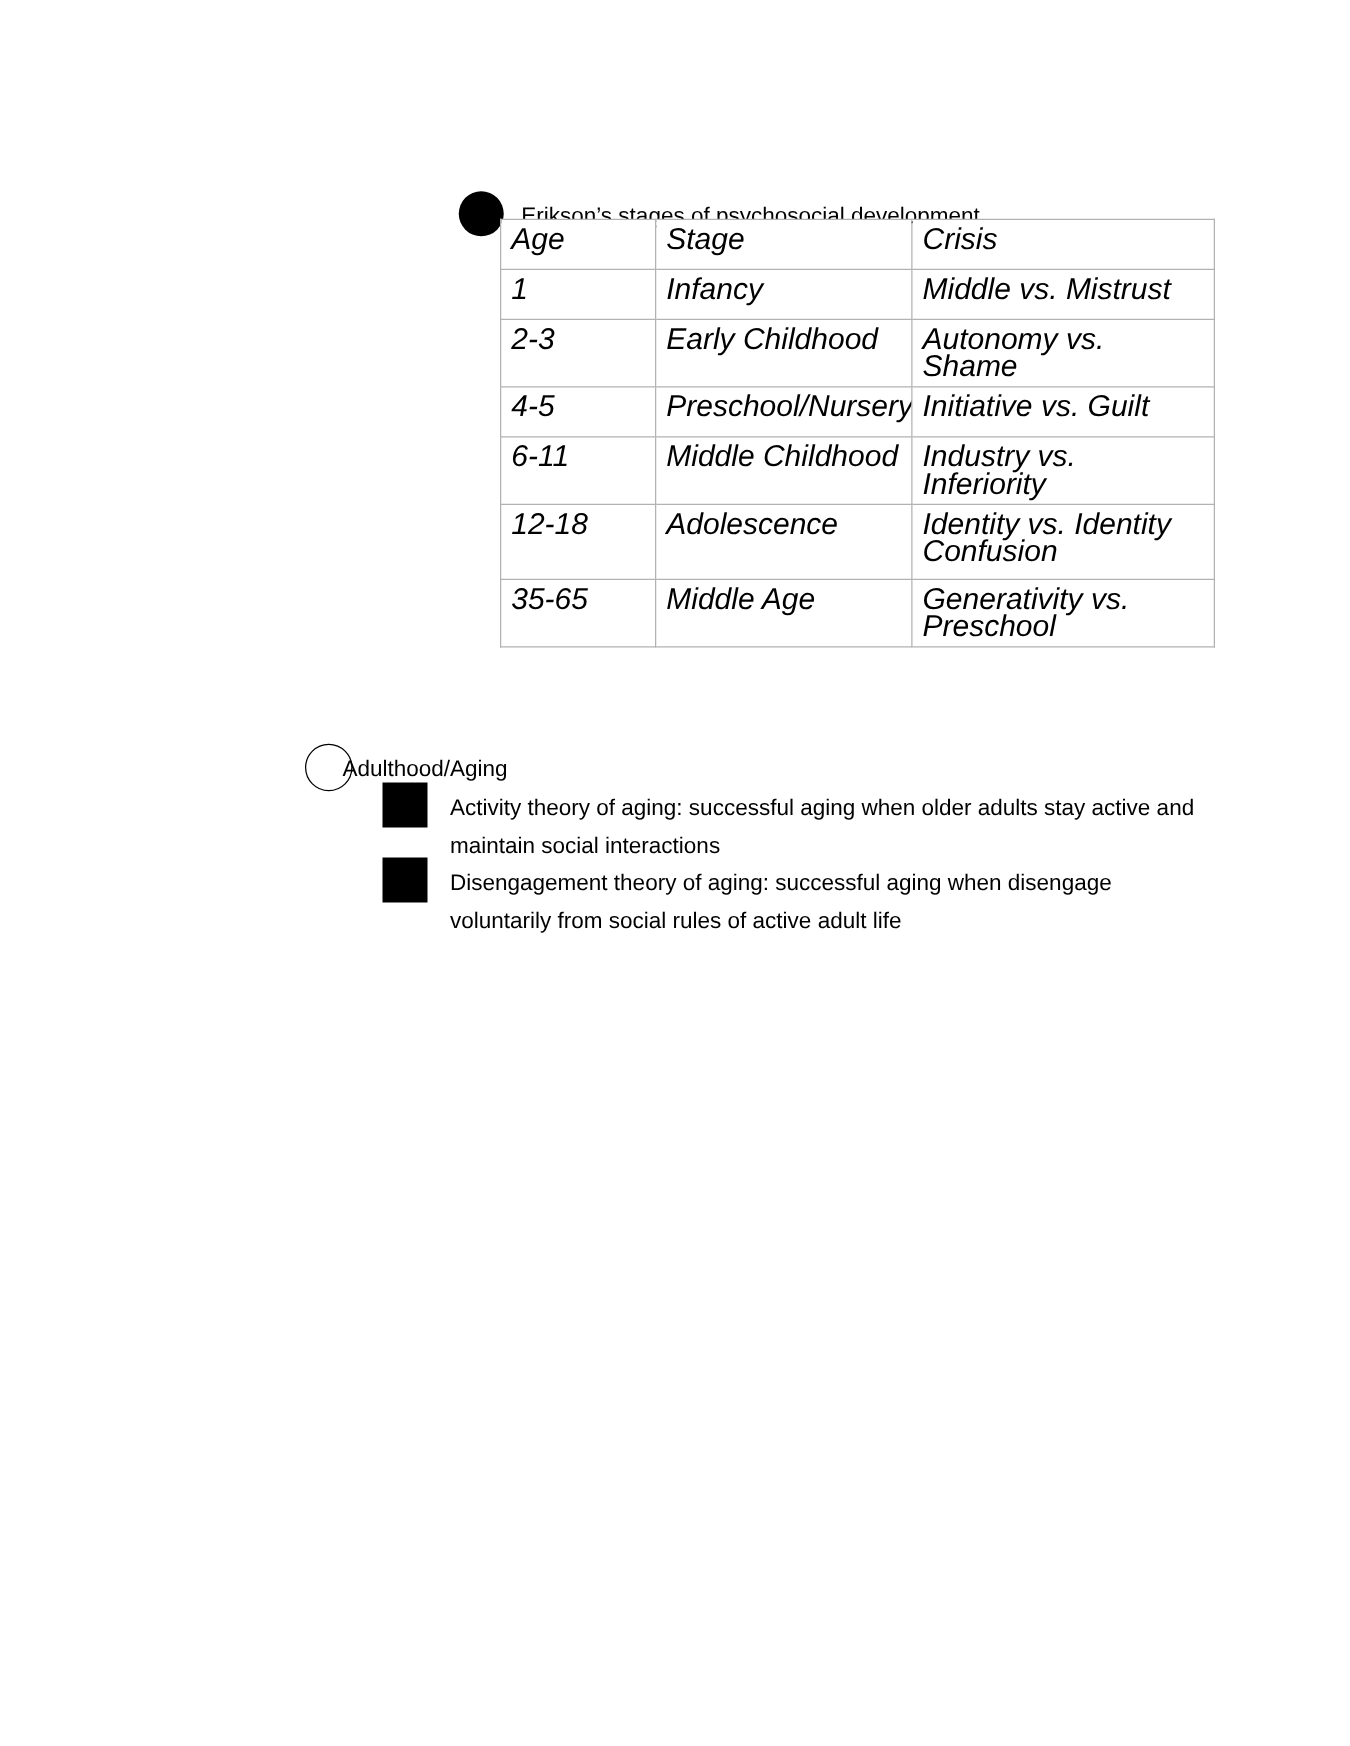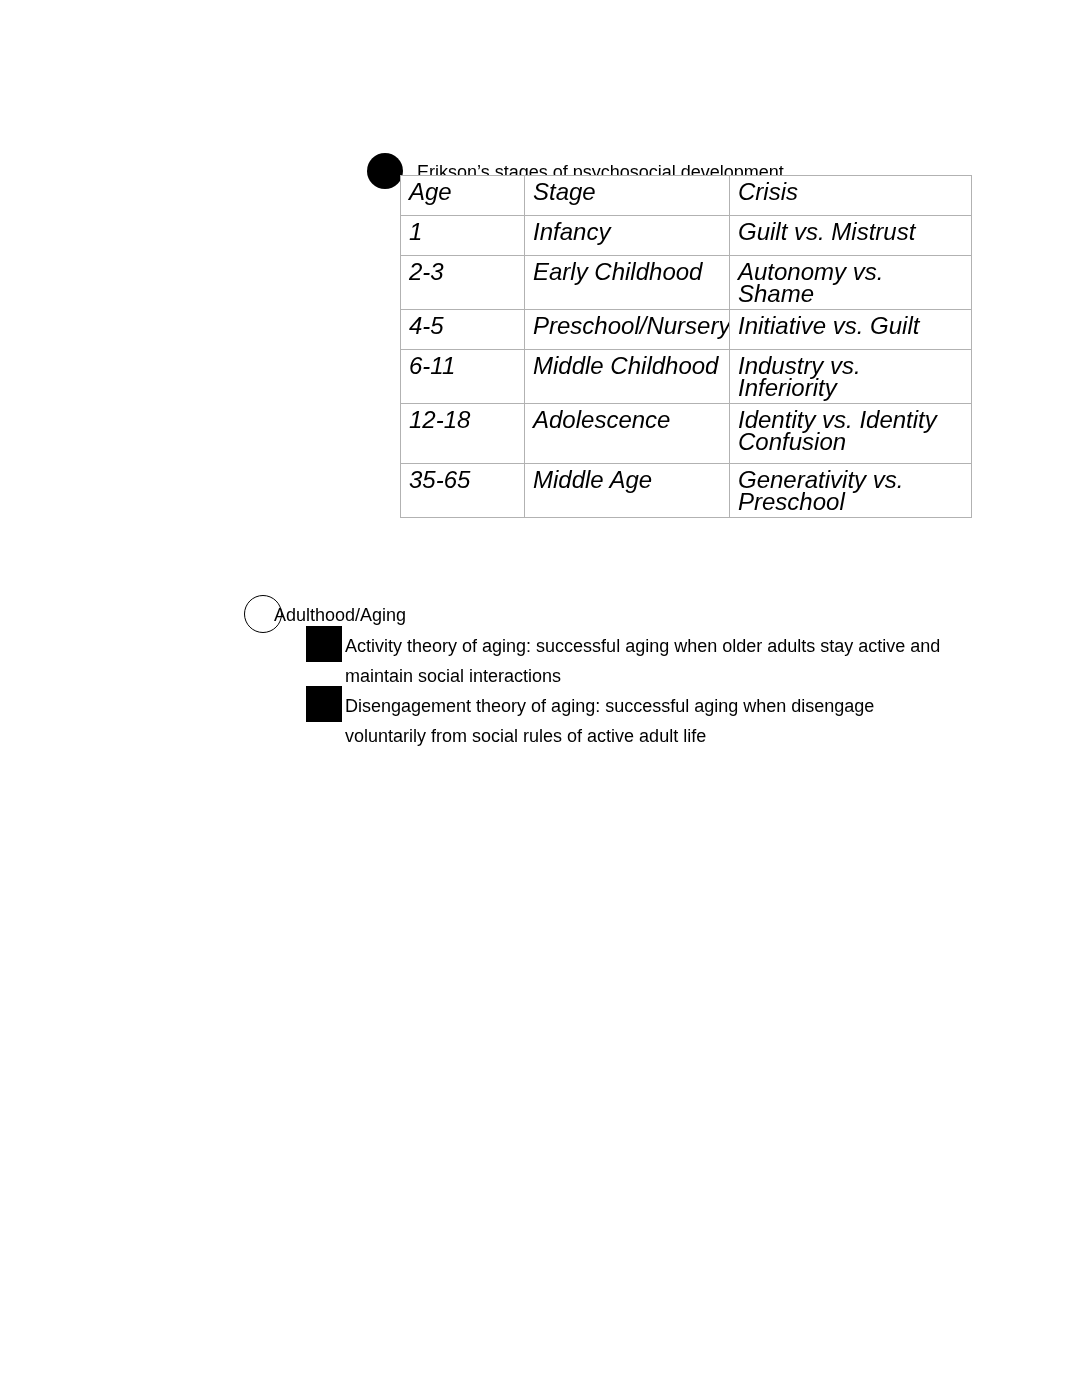--- a/index.html
+++ b/index.html
@@ -34,21 +34,21 @@
     background: transparent;
   }
   .square { width: 8px; height: 8px; background: #000; }
   .square.sq1 { left: 288px; top: 608px; }
   .square.sq2 { left: 288px; top: 668px; }
 
   
   .txt { position: absolute; line-height: 30px; }
   .erikson-heading { left: 381px; top: 121px; width: 640px; }
   .adulthood-heading { left: 238px; top: 564px; width: 640px; }
-  .sub-item { left: 309px; width: 636px; }
+  .sub-item { left: 324px; width: 636px; }
   .sub-item.s1 { top: 595px; }
   .sub-item.s2 { top: 655px; }
 
   
   table.stages {
     position: absolute;
     left: 382px; top: 157px;
     border-collapse: collapse;
     table-layout: fixed;
     width: 572px;
@@ -82,21 +82,21 @@
     </colgroup>
     <tbody>
       <tr class="h40">
         <td>Age</td>
         <td>Stage</td>
         <td>Crisis</td>
       </tr>
       <tr class="h40">
         <td>1</td>
         <td>Infancy</td>
-        <td>Guilt vs. Mistrust</td>
+        <td>Middle vs. Mistrust</td>
       </tr>
       <tr class="h40">
         <td>2-3</td>
         <td>Early Childhood</td>
         <td>Autonomy vs. Shame</td>
       </tr>
       <tr class="h40">
         <td>4-5</td>
         <td>Preschool/Nursery</td>
         <td>Initiative vs. Guilt</td>

